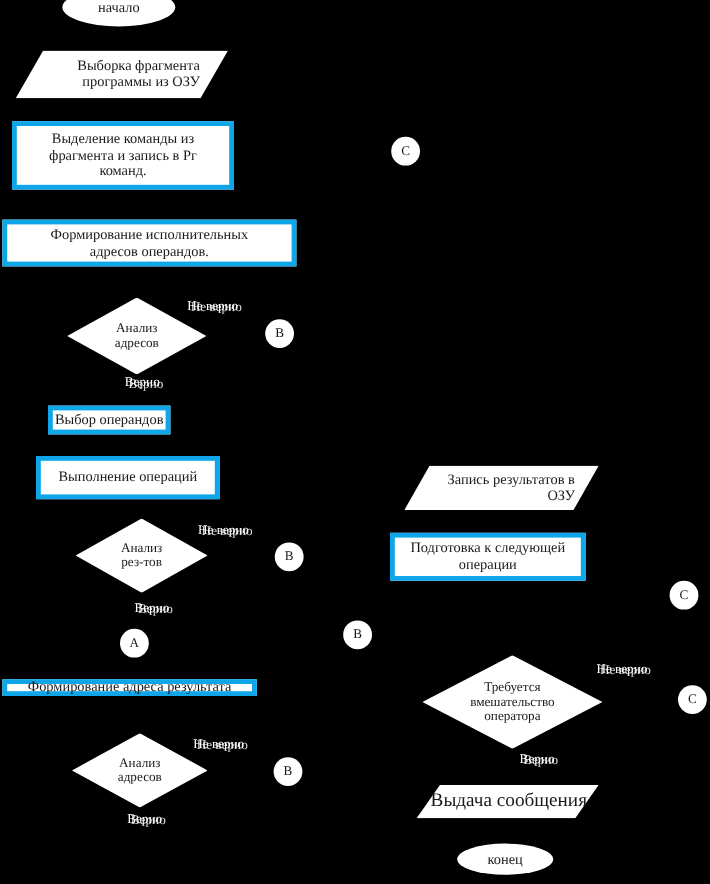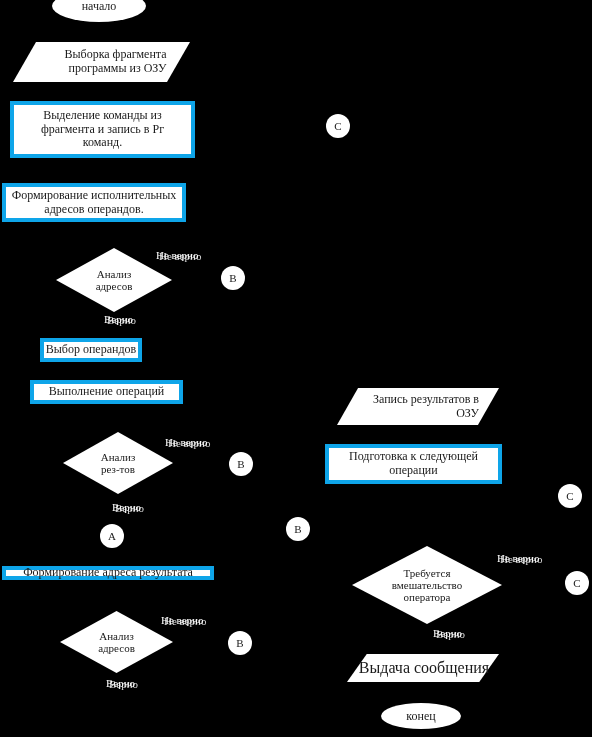--- a/index.html
+++ b/index.html
@@ -143,21 +143,21 @@
     <div class="para-txt" style="font-size:12px; left:20px; right:-8px;">Выборка фрагмента
 программы из ОЗУ</div>
   </div>
 
   <div class="shp rect" style="left:10px; top:101px; width:185px; height:57px; font-size:12px;">
     <span>Выделение команды из
 фрагмента и запись в Рг
 команд.</span>
   </div>
 
-  <div class="shp rect" style="left:2px; top:183px; width:184px; height:39px; font-size:12px;">
+  <div class="shp rect" style="left:2px; top:183px; width:245px; height:39px; font-size:12px;">
     <span>Формирование исполнительных
 адресов операндов.</span>
   </div>
 
   <div class="dia-wrap" style="left:56px; top:248px; width:116px; height:64px;">
     <div class="dia-bg"></div>
     <div class="dia-txt" style="font-size:11px;">Анализ
 адресов</div>
   </div>
 
@@ -174,21 +174,21 @@
   <div class="blabel" style="left: 104px; top: 313px; width: 33px; height: 14px;">
     <span class="sizer">Верно</span>
     <span class="g1">Верно</span>
     <span class="g2">Верно</span>
   </div>
 
   <div class="shp rect" style="left:40px; top:338px; width:102px; height:24px; font-size:12px;">
     <span>Выбор операндов</span>
   </div>
 
-  <div class="shp rect" style="left:30px; top:380px; width:153px; height:24px; font-size:12px;">
+  <div class="shp rect" style="left:30px; top:380px; width:153px; height:36px; font-size:12px;">
     <span>Выполнение операций</span>
   </div>
 
   <div class="dia-wrap" style="left:63px; top:432px; width:110px; height:62px;">
     <div class="dia-bg"></div>
     <div class="dia-txt" style="font-size:11px;">Анализ
 рез-тов</div>
   </div>
 
   <div class="blabel" style="left: 165px; top: 436px; width: 46px; height: 14px;">
@@ -240,21 +240,21 @@
   <div class="conn" style="left:326px; top:114px; width:24px; height:24px;">
     <span>C</span>
   </div>
 
   <div class="para-wrap" style="left:337px; top:388px; width:162px; height:37px;">
     <div class="para-bg"></div>
     <div class="para-txt" style="font-size:12px; left:20px; right:4px;">Запись результатов в
 ОЗУ</div>
   </div>
 
-  <div class="shp rect" style="left:325px; top:444px; width:177px; height:40px; font-size:12px;">
+  <div class="shp rect" style="left:325px; top:444px; width:163px; height:40px; font-size:12px;">
     <span>Подготовка к следующей
 операции</span>
   </div>
 
   <div class="conn" style="left:558px; top:484px; width:24px; height:24px;">
     <span>C</span>
   </div>
 
   <div class="conn" style="left:286px; top:517px; width:24px; height:24px;">
     <span>B</span>

